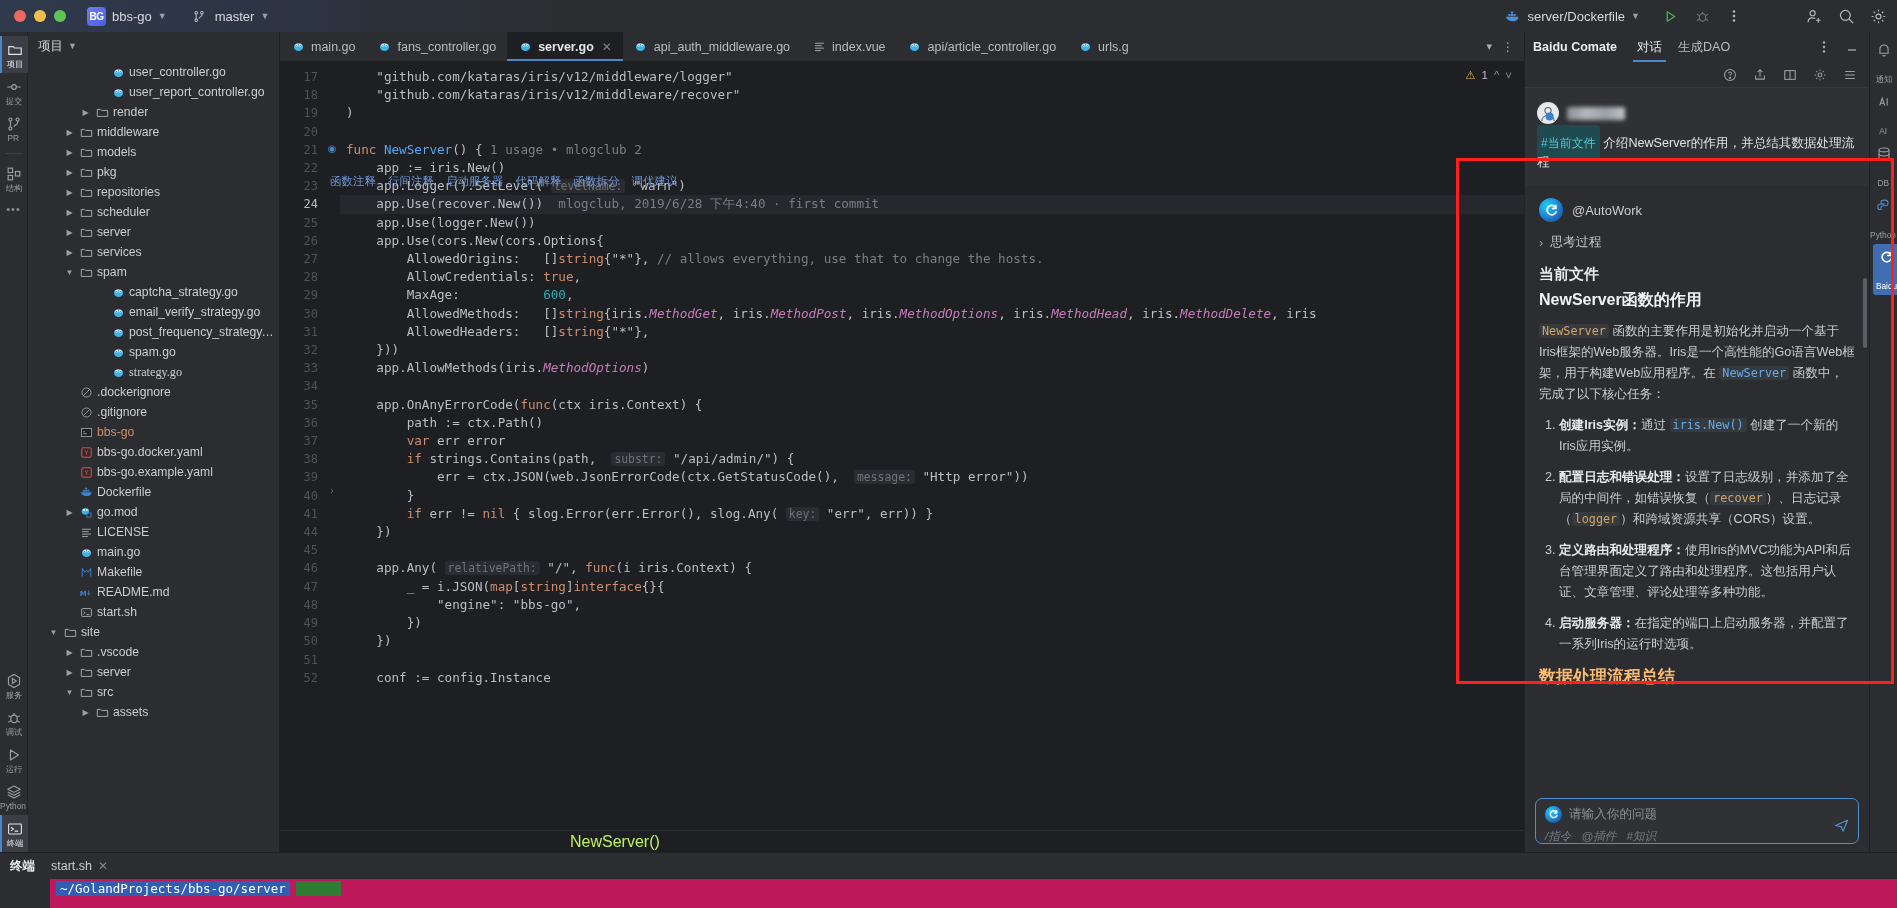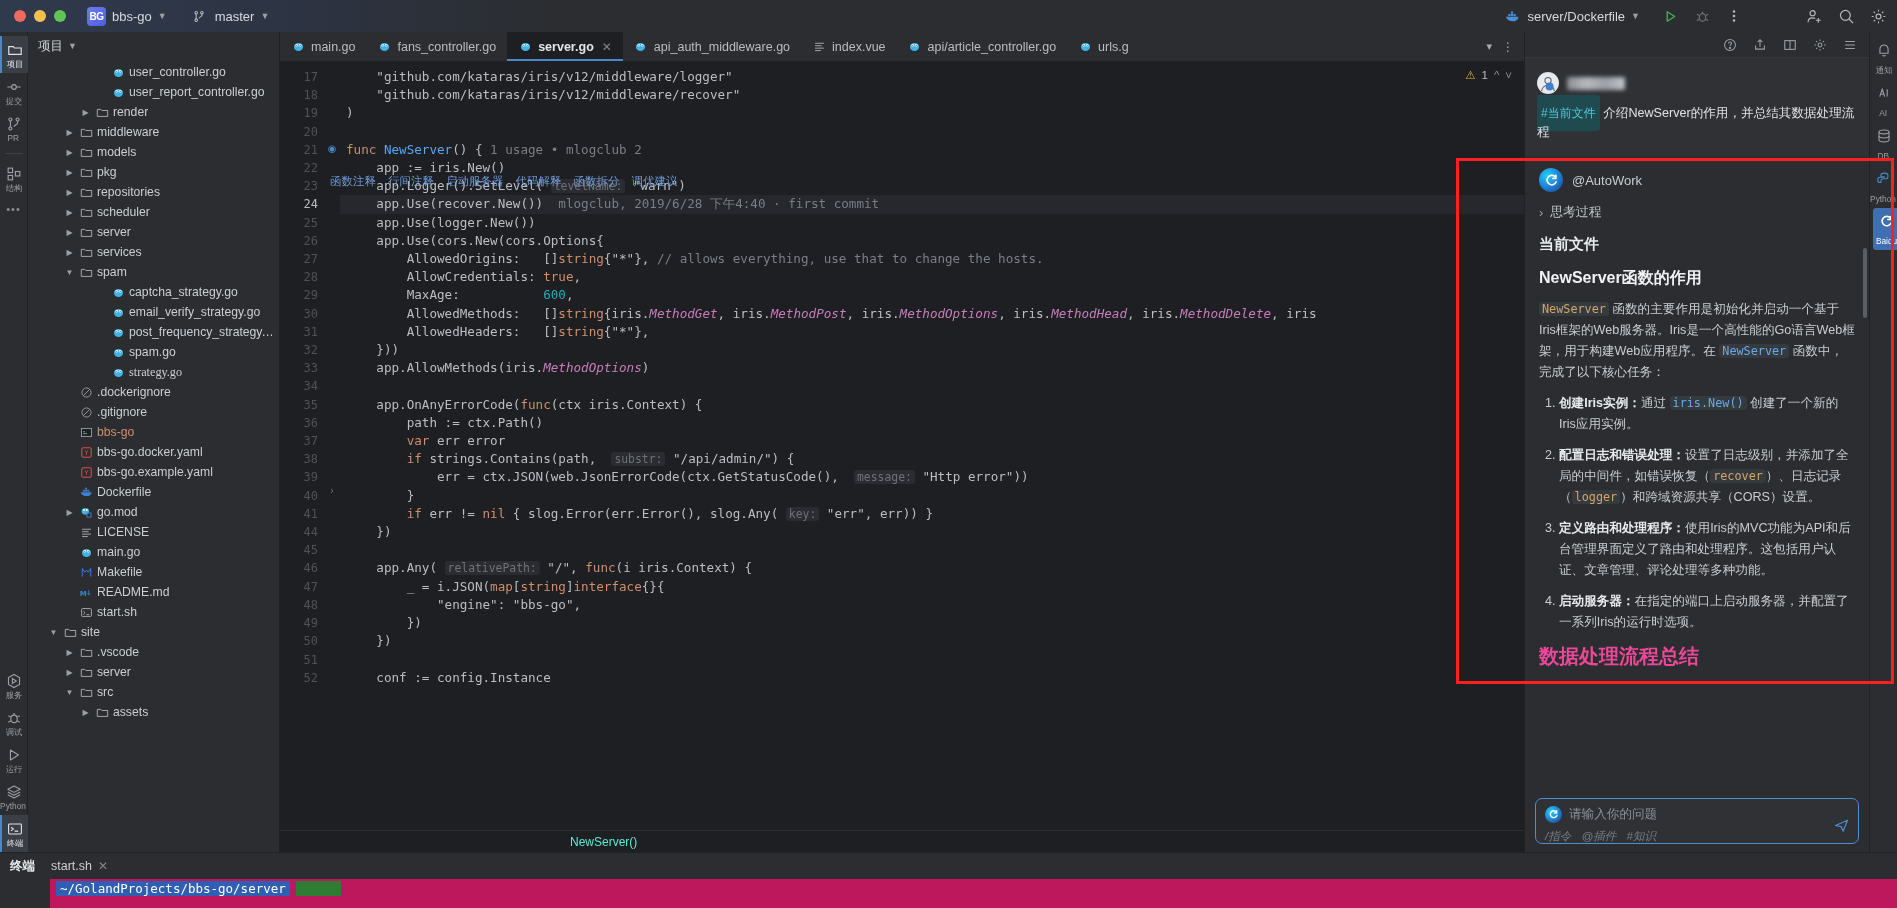--- a/index.html
+++ b/index.html
@@ -80,21 +80,21 @@
   .fn{color:#56a8f5;} .num{color:#2aacb8;} .par{color:#c77dbb;}
   .ital{font-style:italic;}
   .inlay{ color:#6e7277; background:#2a2c31; border-radius:3px; padding:0 3px; font-size:11.4px;}
   .hintbar{ position:absolute; left:50px; top:112px; font-size:11.5px; color:#6f9ad8;
      display:flex; gap:12px; }
   .hintbar span{ cursor:default; }
   .warnbox{ position:absolute; right:12px; top:6px; display:flex;align-items:center;gap:6px;
      font-size:11.5px; color:#b9bdc2; }
 
   .breadcrumb{ height:22px; flex:0 0 22px; background:#1e1f22; display:flex; align-items:center;
-     padding-left:290px; font-size:12px; color:#5eead4; border-top:1px solid #2b2d30;}
+     padding-left:290px; font-size:16px; color:#bef264; border-top:1px solid #2b2d30;}
 
   
   .aipanel{ width:345px; flex:0 0 345px; background:#2b2d30; display:flex; flex-direction:column;
      border-left:1px solid #1f2124; }
   .ai-head{ height:30px; flex:0 0 30px; display:flex; align-items:center; padding:0 8px;
      font-size:12.5px; }
   .ai-title{ font-weight:bold; color:#e8ebee; margin-right:12px; }
   .ai-tab{ padding:0 8px; height:30px; display:flex;align-items:center; color:#b9bdc2;
      position:relative; font-size:12.5px;}
   .ai-tab.active{ color:#e8ebee; }
@@ -114,46 +114,46 @@
   .chip{ background:#1f4a4f; color:#4ecbd8; border-radius:3px; padding:11px 4px; font-size:12px;}
   .qtext{ font-size:12.6px; color:#dfe2e6; line-height:19px; }
   .msg-ai{ padding:12px 14px 6px 14px; }
   .ai-who{ display:flex; align-items:center; gap:9px; margin-bottom:12px;}
   .comate-logo{ width:24px;height:24px;border-radius:50%;flex:0 0 24px;
      background:radial-gradient(circle at 35% 32%, #1fd3ef 0%, #1f8fe0 42%, #1b3b86 100%);
      display:flex;align-items:center;justify-content:center; }
   .ai-name{ font-size:13px; color:#c9cdd2; }
   .thought{ display:flex;align-items:center;gap:7px; font-size:12.8px; color:#c2c6cb;
      margin-bottom:14px;}
-  .h-sec{ font-size:15px; color:#e9ecef; font-weight:bold; margin:6px 0 14px; }
+  .h-sec{ font-size:15px; color:#e9ecef; font-weight:bold; margin:6px 0 6px; }
   .h-sub{ font-size:16px; color:#f0f2f4; font-weight:bold; margin:2px 0 10px; }
   .para{ font-size:12.6px; line-height:21px; color:#c9cdd2; margin-bottom:10px; }
   .codechip{ background:#353a3f; color:#d2a56a; border-radius:3px; padding:0 3px;
      font-family:"DejaVu Sans Mono","Liberation Mono",monospace; font-size:11.8px;}
   .codechip.blue{ color:#6aa9e8; }
   ol.steps{ padding-left:20px; }
   ol.steps li{ font-size:12.6px; line-height:21px; color:#c9cdd2; margin-bottom:10px; }
   ol.steps li b{ color:#e7eaed; }
-  .h-sec2{ font-size:20px;color:#ec4899;font-weight:bold; margin-top:4px;}
+  .h-sec2{ font-size:17px;color:#fdba74;font-weight:bold; margin-top:4px;}
   .ai-scrollbar{ position:absolute; right:2px; top:190px; width:4px; height:70px;
      background:#5a5f66; border-radius:2px; }
 
   .ai-input-wrap{ flex:0 0 56px; padding:4px 10px 8px 10px; }
   .ai-input{ border:1px solid #4f8fd0; border-radius:7px; background:#2f3135; height:46px;
      padding:7px 9px; position:relative; }
   .ai-input-row{ display:flex; align-items:center; gap:7px; }
   .ai-ph{ color:#8b9096; font-size:12.6px; }
   .ai-sub{ margin-top:6px; font-size:11.6px; color:#787d83; display:flex; gap:10px;font-style:italic;}
   .send{ position:absolute; right:9px; bottom:6px; color:#4f8fd0; }
 
   
   .rightstrip{ width:28px; flex:0 0 28px; background:#2b2d30; display:flex;flex-direction:column;
      align-items:center; padding-top:4px; border-left:1px solid #1f2124;}
   .rs-item{ width:28px; padding:6px 0 4px; display:flex;flex-direction:column;align-items:center;
-     gap:8px; color:#9b9fa5; font-size:9px; line-height:1;text-align:right;}
+     gap:17px; color:#9b9fa5; font-size:9px; line-height:1;text-align:right;}
   .rs-item.badge{ background:#3f6fb0; color:#fff; border-radius:3px;margin-left:6px; }
 
   
   .bottom{ flex:0 0 56px; background:#2b2d30; display:flex; flex-direction:column;
      border-top:1px solid #1f2124; }
   .bt-tabs{ height:26px; display:flex; align-items:center; gap:16px; padding:0 8px;
      font-size:12.5px; color:#cbcfd3; }
   .bt-tab{ display:flex;align-items:center;gap:6px; }
   .bt-tab.act{ font-weight:bold; color:#e5e8eb; }
   .bt-body{ flex:1; background:#be185d; padding:2px 0 0 0; position:relative; overflow:hidden;}
@@ -845,20 +845,43 @@
           <span style="color:#8b9096;">˅</span>
         </div>
       </div>
 
       <div class="breadcrumb">
         <span>NewServer()</span>
       </div>
     </div>
 
     <div class="aipanel">
+      <div class="ai-head">
+        <span class="ai-title">Baidu Comate</span>
+        <span class="ai-tab active">
+          <span>对话</span>
+        </span>
+        <span class="ai-tab">
+          <span>生成DAO</span>
+        </span>
+        <span class="ai-head-right">
+          <span class="ic">
+            <svg width="4" height="14" viewBox="0 0 4 14" fill="#a8adb3">
+                <circle cx="2" cy="2.5" r="1.2"></circle>
+                <circle cx="2" cy="7" r="1.2"></circle>
+                <circle cx="2" cy="11.5" r="1.2"></circle>
+              </svg>
+          </span>
+          <span class="ic">
+            <svg width="12" height="12" viewBox="0 0 12 12" stroke="#a8adb3" stroke-width="1.3">
+                <path d="M2 9h8"></path>
+              </svg>
+          </span>
+        </span>
+      </div>
 
       <div class="ai-toolrow">
         <span class="ic">
           <svg width="14" height="14" viewBox="0 0 16 16" fill="none" stroke="#9ba0a6" stroke-width="1.2">
               <circle cx="8" cy="8" r="6.2"></circle>
               <path d="M6.3 6.2c0-1 .8-1.7 1.7-1.7s1.7.7 1.7 1.7c0 1.3-1.7 1.3-1.7 2.6"></path>
               <circle cx="8" cy="11.4" r=".7" fill="#9ba0a6"></circle>
             </svg>
         </span>
         <span class="ic">

